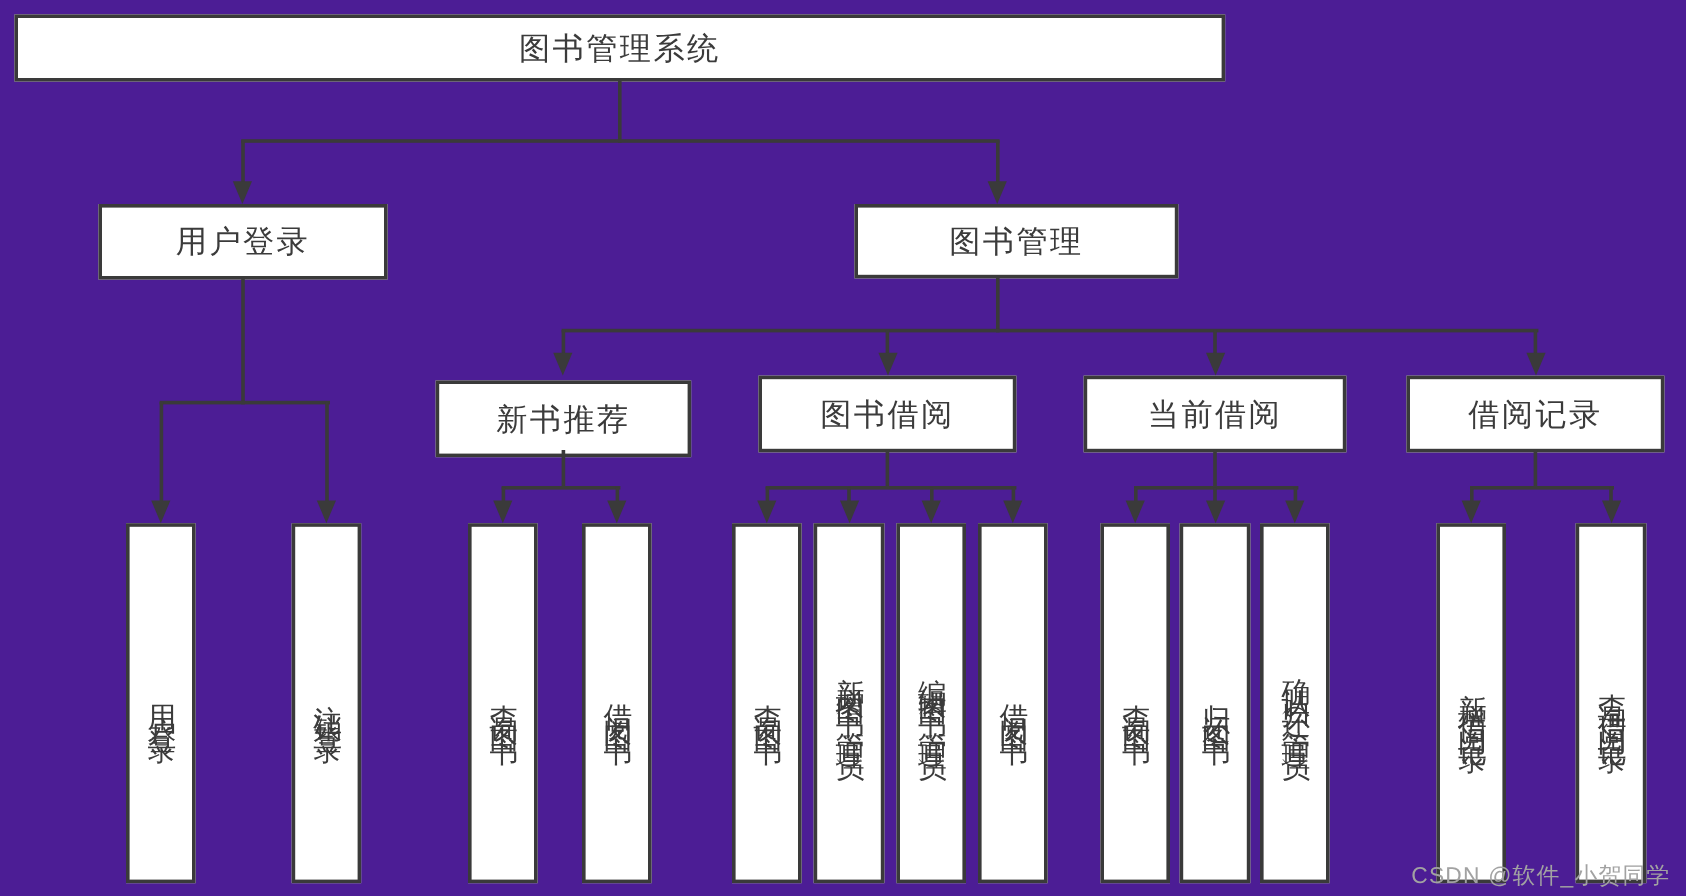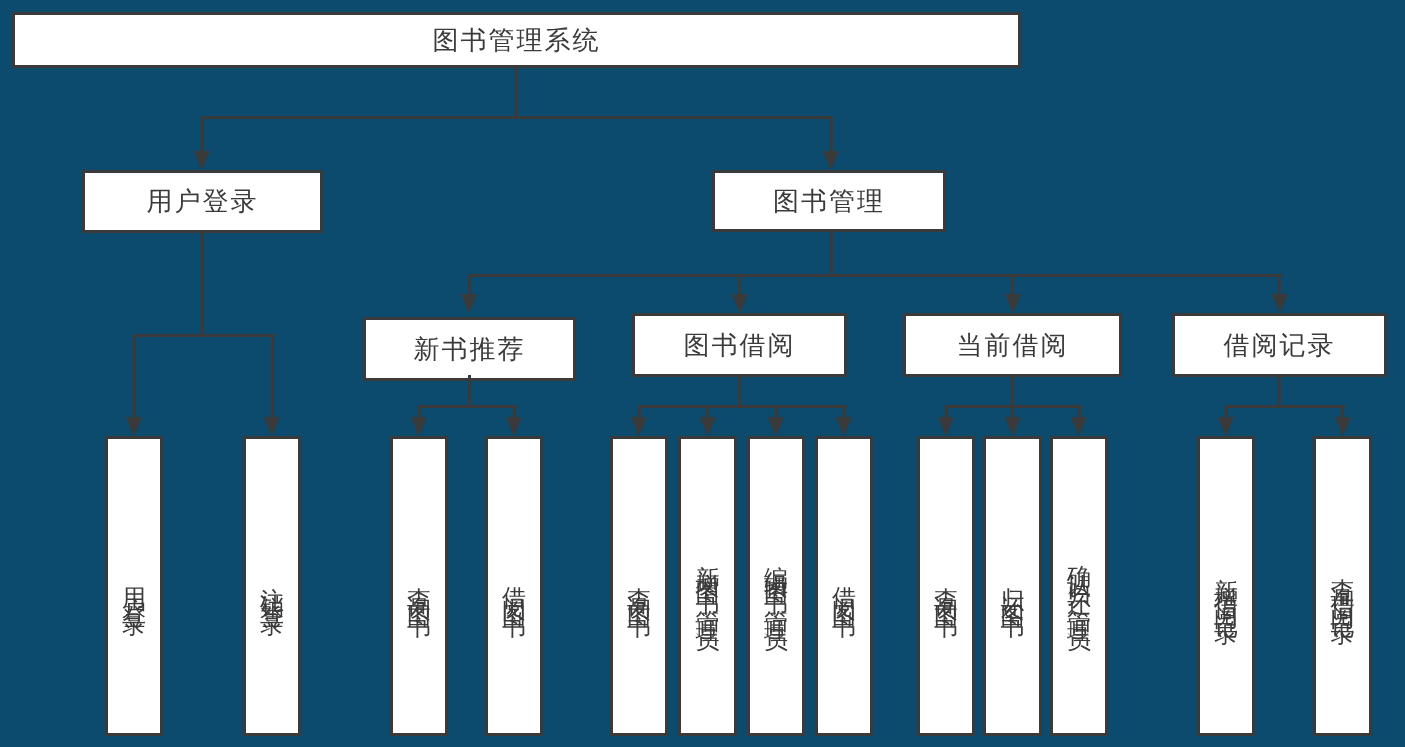--- a/index.html
+++ b/index.html
@@ -1,19 +1,19 @@
 <!DOCTYPE html>
 <html style="--line: #3a3a3a;"><head>
 <meta charset="utf-8">
 <style>
   html,body { margin:0; padding:0; background:#ffffff; }
   .canvas {
     position:relative;
     width:1405px; height:747px;
-    background:#0c4a6e;
+    background:#4c1d95;
     font-family:"Liberation Sans", sans-serif;
     overflow:hidden;
     text-align:right;
   }
   .node {
     position:absolute;
     background:#ffffff;
     border:3px solid var(--line, #3a3a3a);
     box-sizing:border-box;
     color:#3b3b3b;
@@ -57,21 +57,21 @@
 
 <div class="canvas">
 
   <div class="node hnode" style="left:12px;top:12px;width:1009px;height:56px">
     <span>图书管理系统</span>
   </div>
 
   <div class="node hnode" style="left:82px;top:170px;width:241px;height:63px">
     <span>用户登录</span>
   </div>
-  <div class="node hnode" style="left:712px;top:170px;width:234px;height:62px">
+  <div class="node hnode" style="left:712px;top:170px;width:270px;height:62px">
     <span>图书管理</span>
   </div>
 
   <div class="node hnode" style="left:363px;top:317px;width:213px;height:64px">
     <span>新书推荐</span>
   </div>
   <div class="node hnode" style="left:632px;top:313px;width:215px;height:64px">
     <span>图书借阅</span>
   </div>
   <div class="node hnode" style="left:903px;top:313px;width:219px;height:64px">
@@ -173,13 +173,14 @@
       <div class="cline" style="left: 1011px; top: 406px; width: 3px; height: 13px;"></div>
       <div class="ahead" style="left: 1004.5px; top: 417px;"></div>
       <div class="cline" style="left: 1077.5px; top: 406px; width: 3px; height: 13px;"></div>
       <div class="ahead" style="left: 1071px; top: 417px;"></div>
       <div class="cline" style="left: 1224.5px; top: 406px; width: 3px; height: 13px;"></div>
       <div class="ahead" style="left: 1218px; top: 417px;"></div>
       <div class="cline" style="left: 1341px; top: 406px; width: 3px; height: 13px;"></div>
       <div class="ahead" style="left: 1334.5px; top: 417px;"></div>
     </div>
 
+  <div class="watermark">CSDN @软件_小贺同学</div>
 </div>
 
 </body></html>

